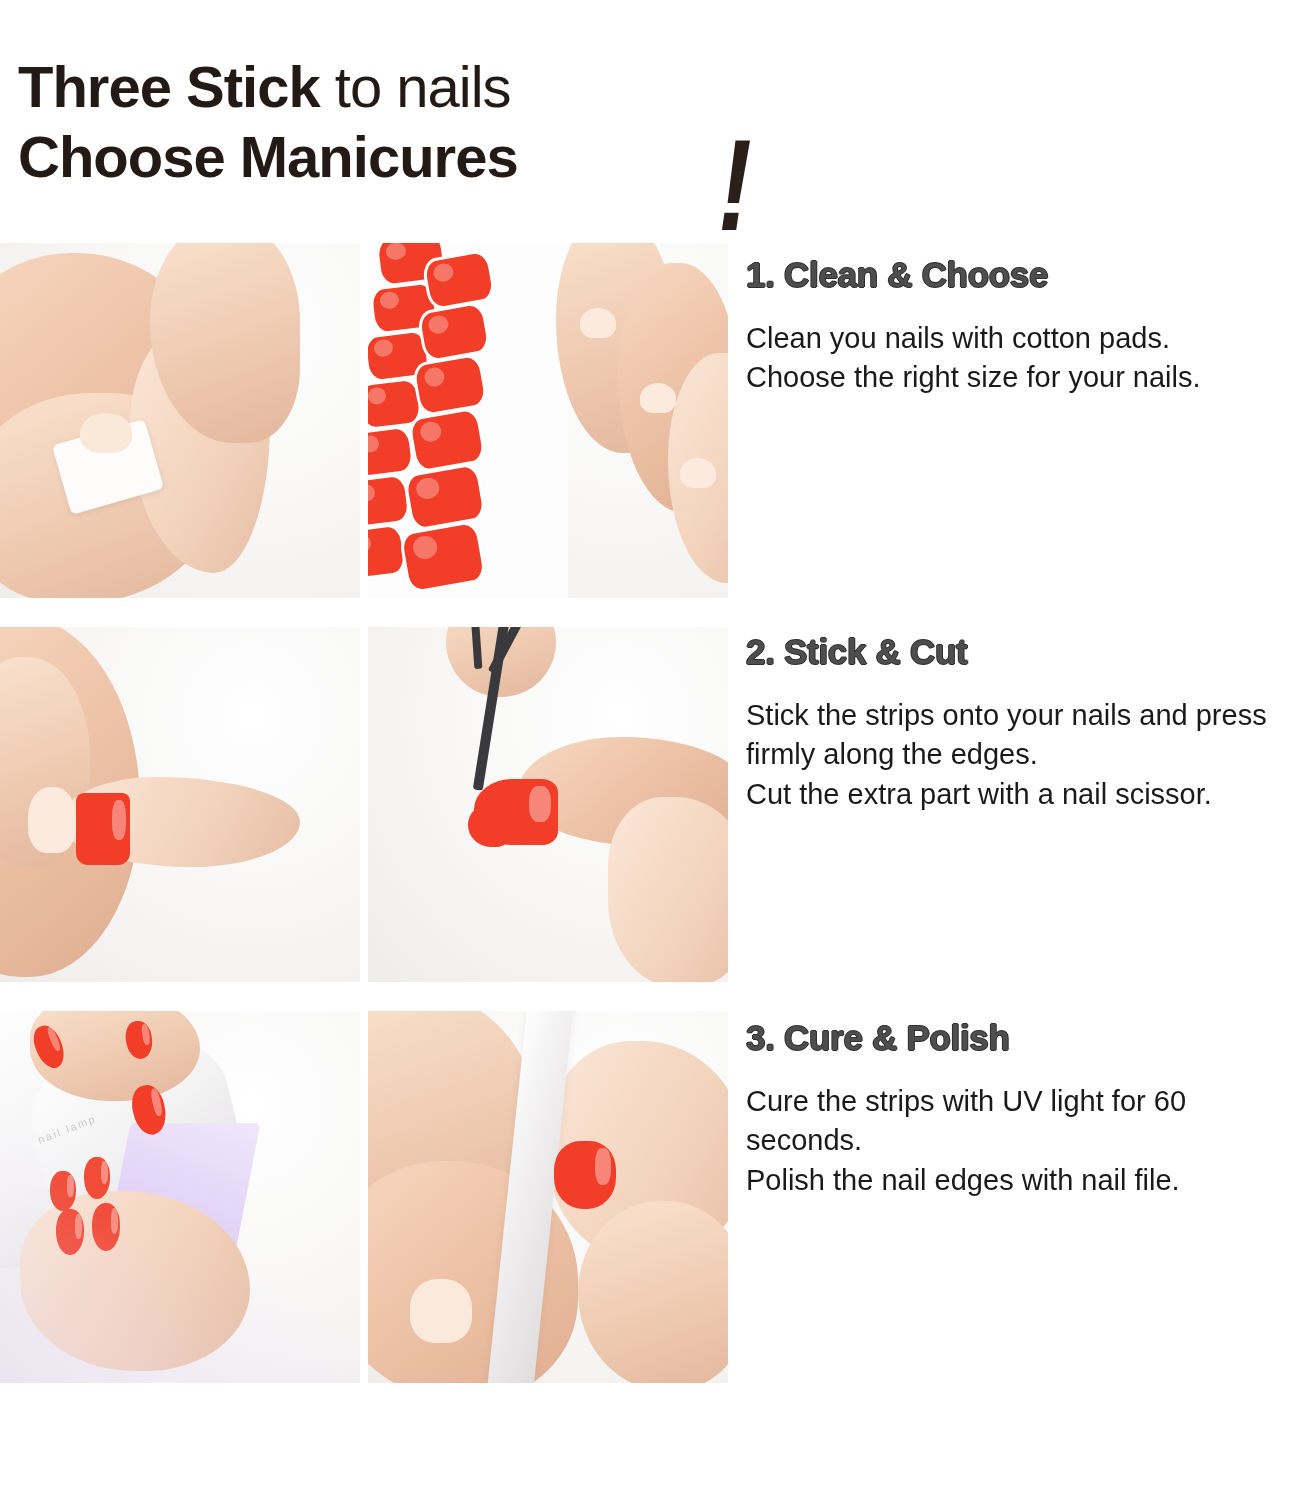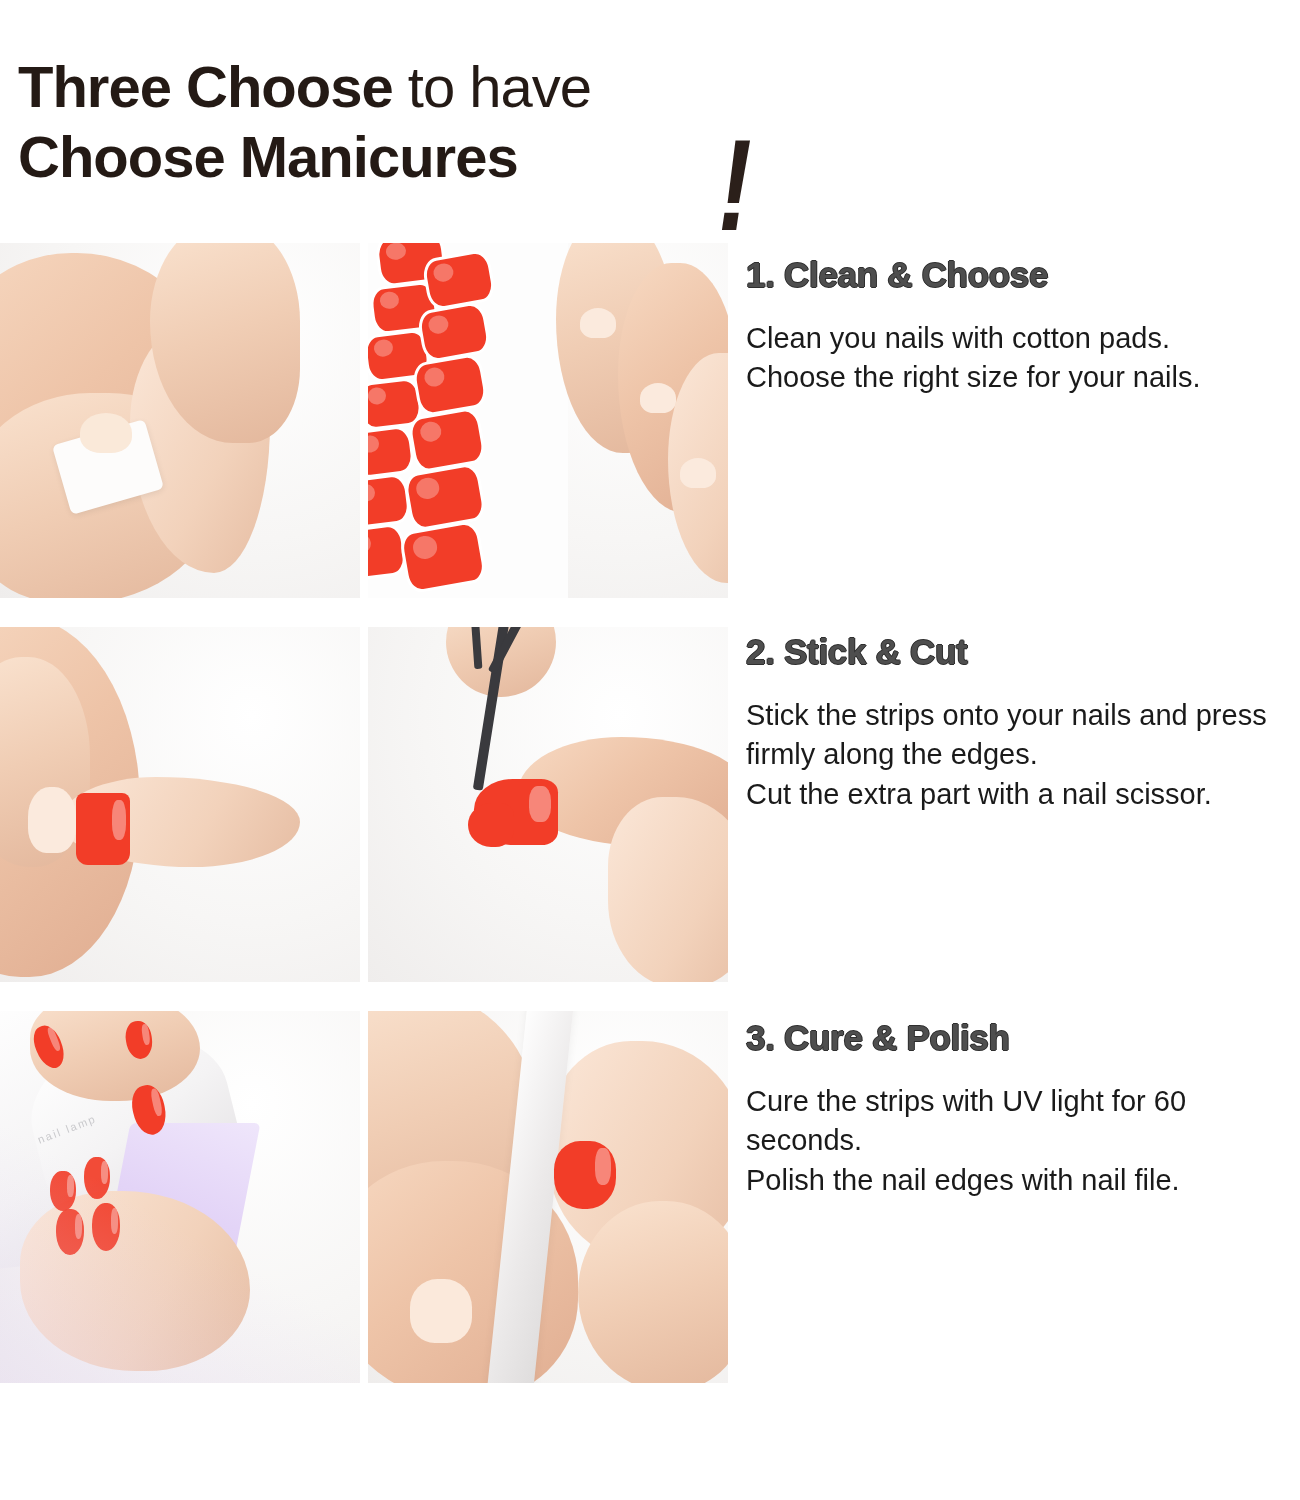--- a/index.html
+++ b/index.html
@@ -107,21 +107,21 @@
   }
   .blk1{top:255px;}
   .blk2{top:632px;}
   .blk3{top:1018px;}
 </style>
 </head>
 <body>
 
 <div class="title-block">
   <div class="title-line title-line1">
-    <span class="t-strong">Three Choose</span><span class="t-light"> to have</span>
+    <span class="t-strong">Three Stick</span><span class="t-light"> to nails</span>
   </div>
   <div class="title-line title-line2">
     <span class="t-strong">Choose Manicures</span>
   </div>
   <div class="bang">!</div>
 </div>
 
 <div class="grid">
 
   <div class="ph r0 c0">

